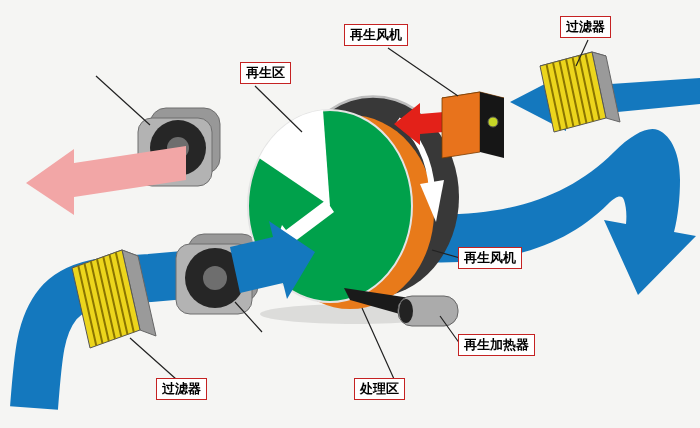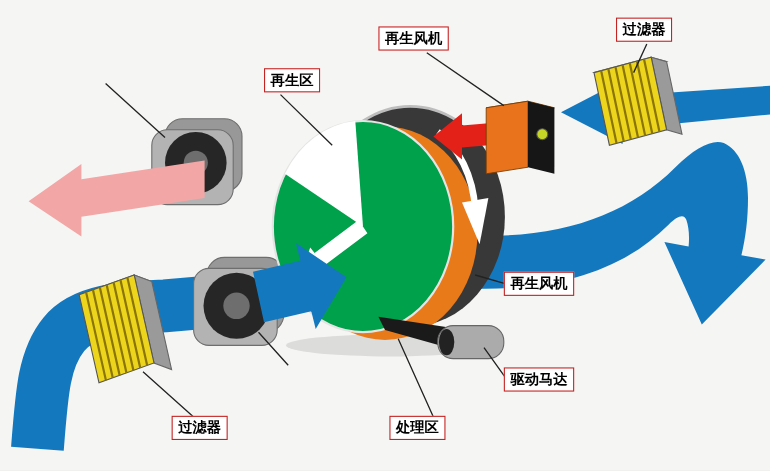--- a/index.html
+++ b/index.html
@@ -96,17 +96,17 @@
 
     <path stroke="#222" stroke-width="1.2" fill="none" d="M 96 76 L 150 125 M 255 86 L 302 132 M 388 48 L 458 96 M 588 40 L 576 66
              M 460 258 L 432 250 M 460 344 L 440 316 M 262 332 L 235 302
              M 394 379 L 362 308 M 176 379 L 130 338"></path>
   </svg>
 
   <div class="label" style="left:240px;top:62px">再生区</div>
   <div class="label" style="left:344px;top:24px">再生风机</div>
   <div class="label" style="left:560px;top:16px">过滤器</div>
   <div class="label" style="left:458px;top:247px">再生风机</div>
-  <div class="label" style="left:458px;top:334px">驱动马达</div>
+  <div class="label" style="left:458px;top:334px">再生加热器</div>
   <div class="label" style="left:354px;top:378px">处理区</div>
   <div class="label" style="left:156px;top:378px">过滤器</div>
 
 </div>
 
 </body></html>

